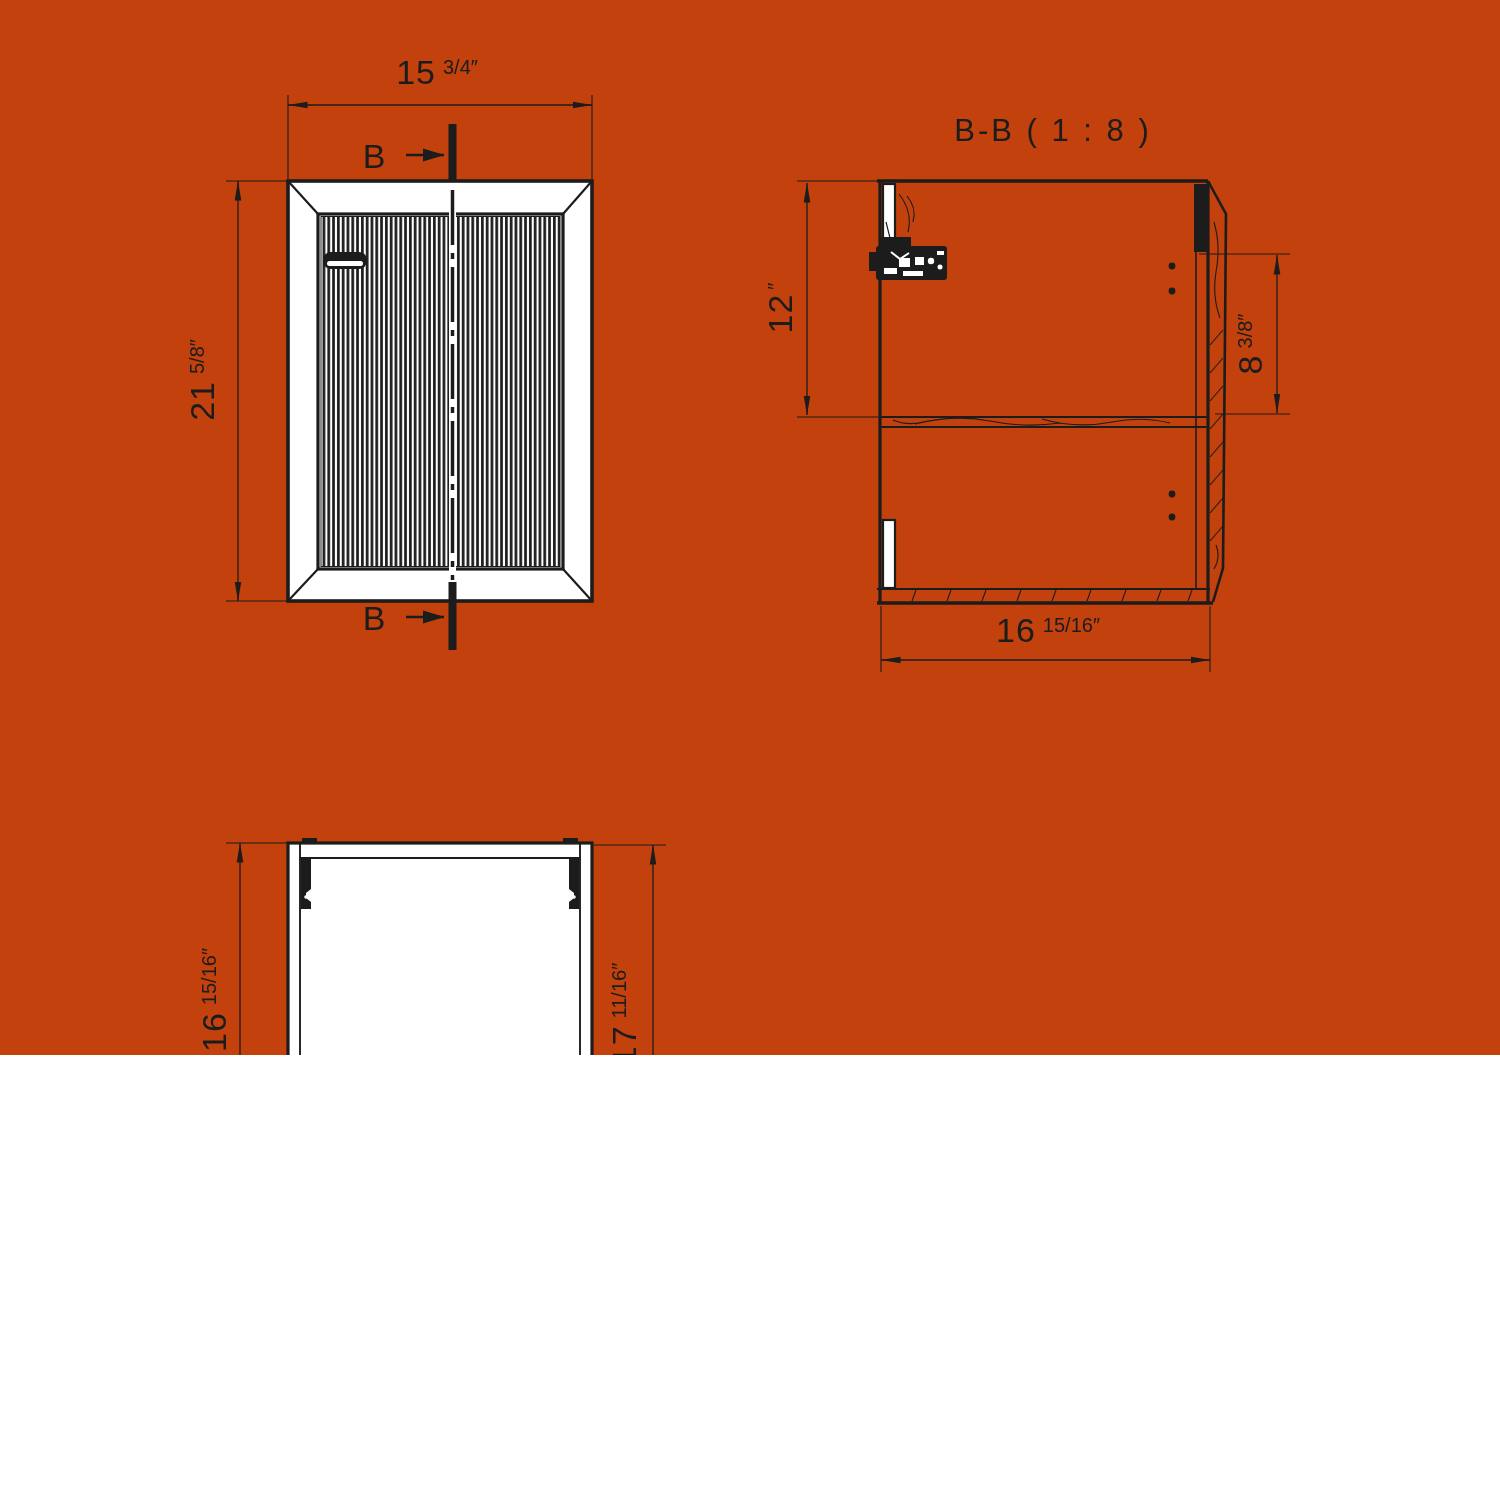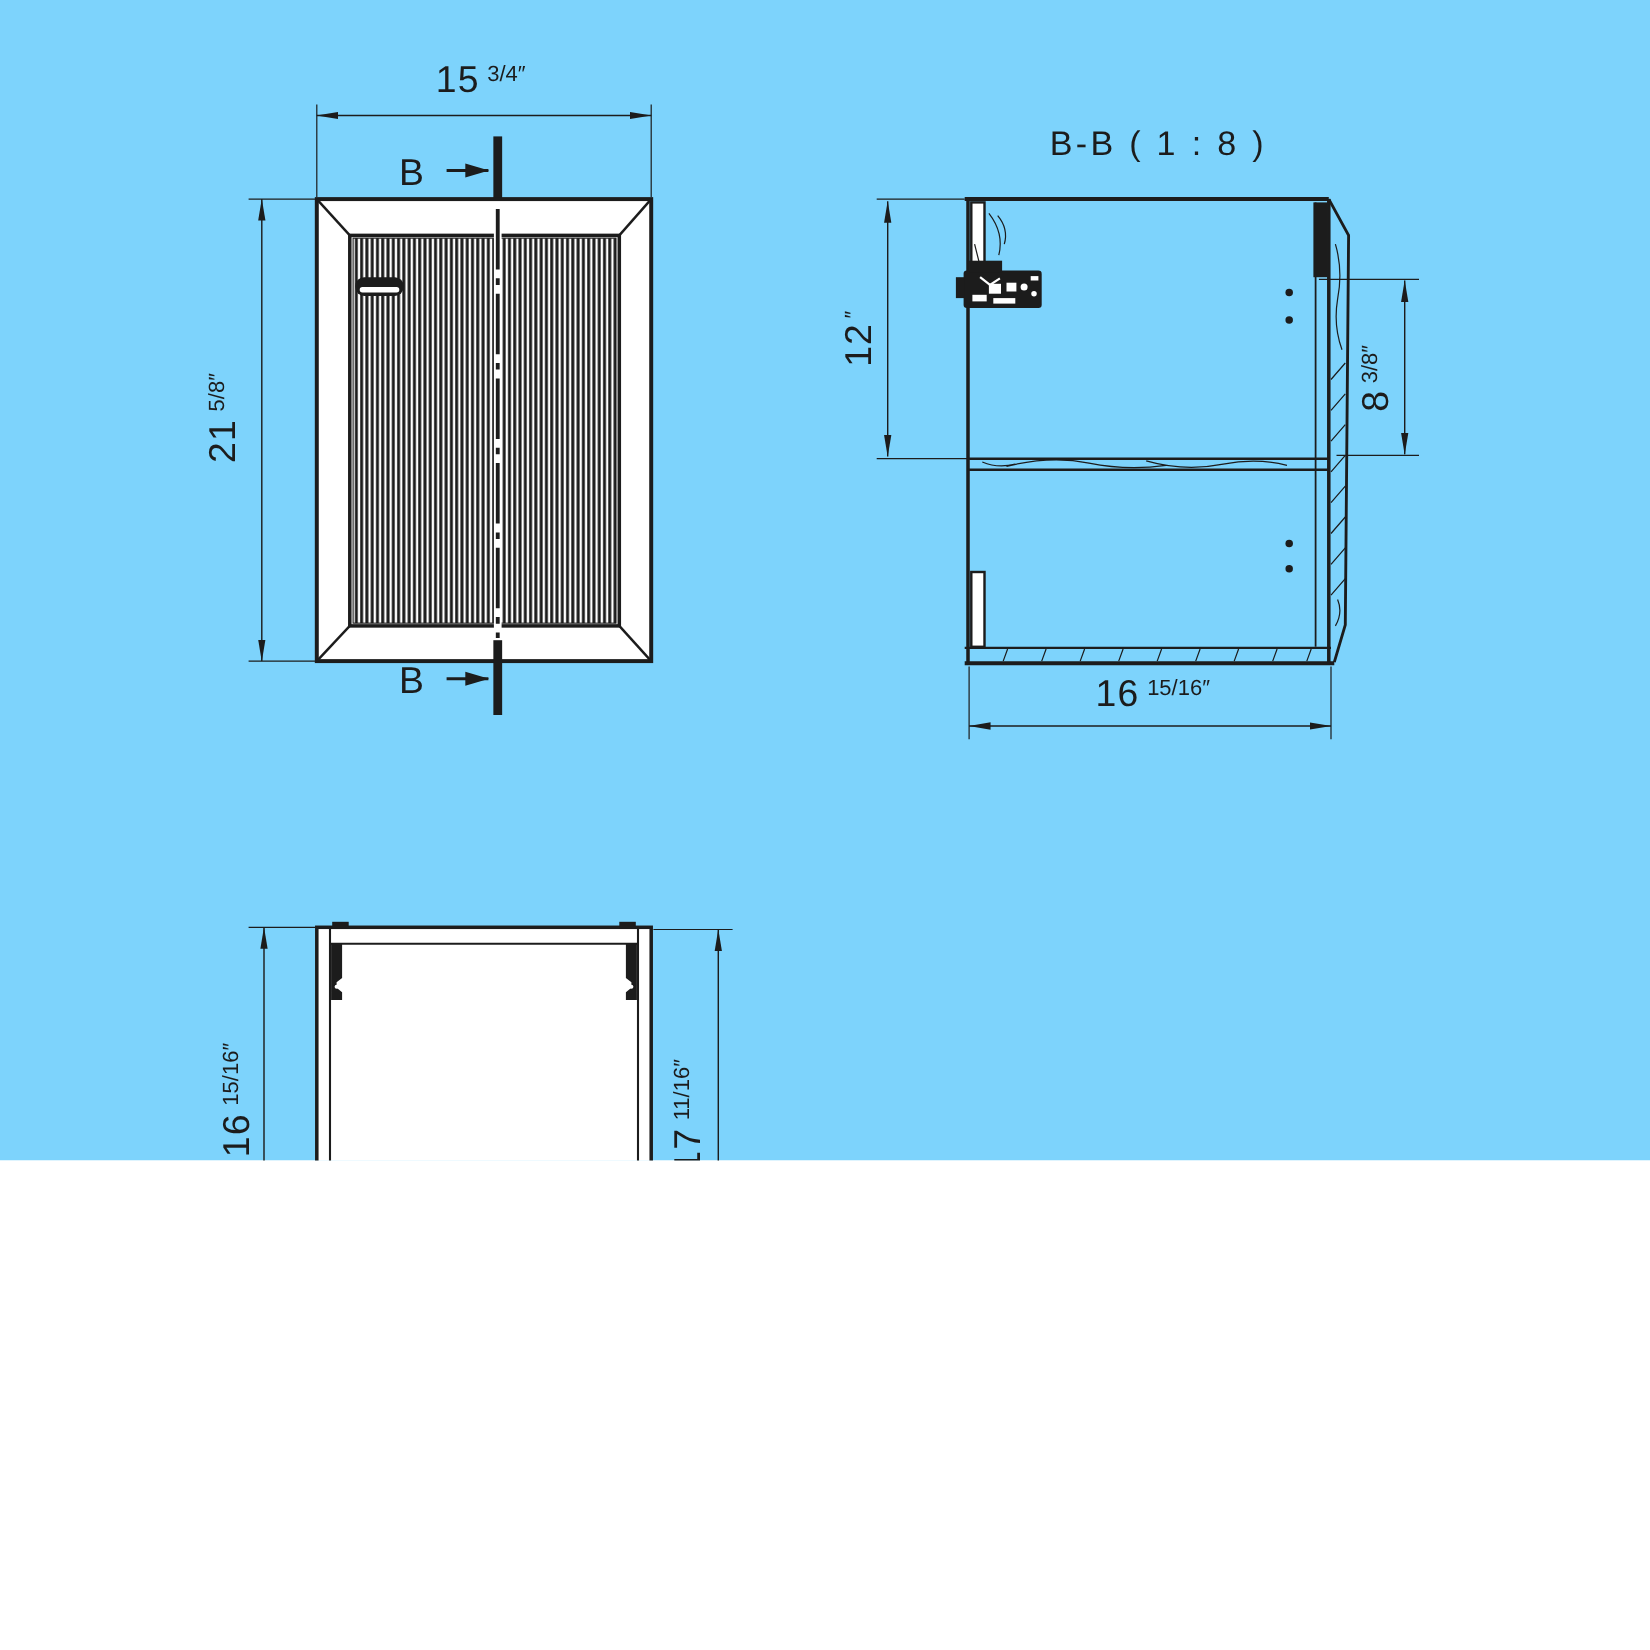--- a/index.html
+++ b/index.html
@@ -1,16 +1,16 @@
 <!DOCTYPE html>
 <html><head>
 <meta charset="utf-8">
 <style>
   html,body{margin:0;padding:0;background:#ffffff;}
-  .stage{width:1500px;height:1055px;background:#7dd3fc;position:relative;}
+  .stage{width:1500px;height:1055px;background:#c2410c;position:relative;}
   svg{display:block;}
   text{fill:#1c1c1c;font-family:"Liberation Sans",sans-serif;}
   .big{font-size:34px;letter-spacing:1px;}
   .small{font-size:20px;}
   .ttl{font-size:31px;letter-spacing:3px;}
   .blab{font-size:34px;}
   .ln{stroke:#1c1c1c;fill:none;}
   .fw{fill:#ffffff;}
   .ink{fill:#1c1c1c;stroke:none;}
   .wht{fill:#ffffff;stroke:none;}

